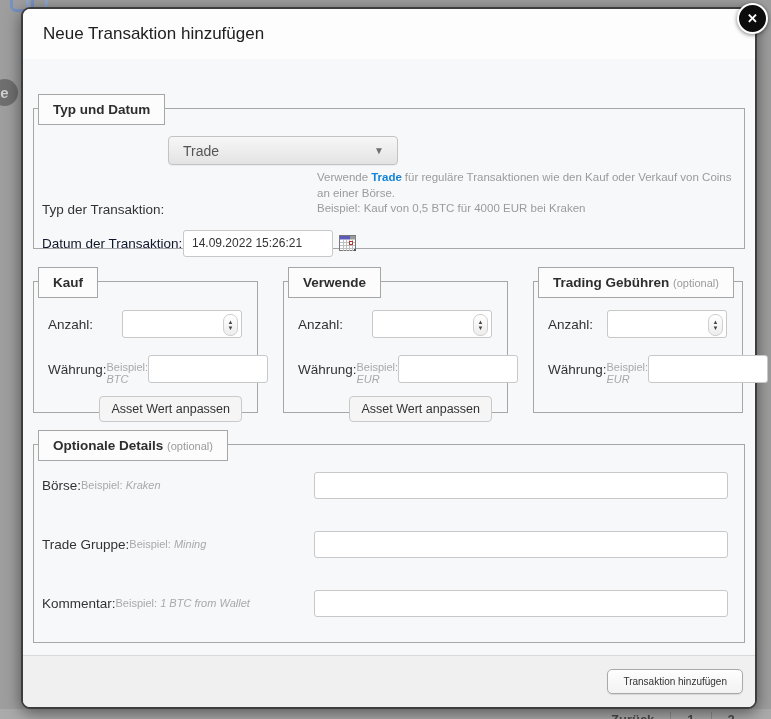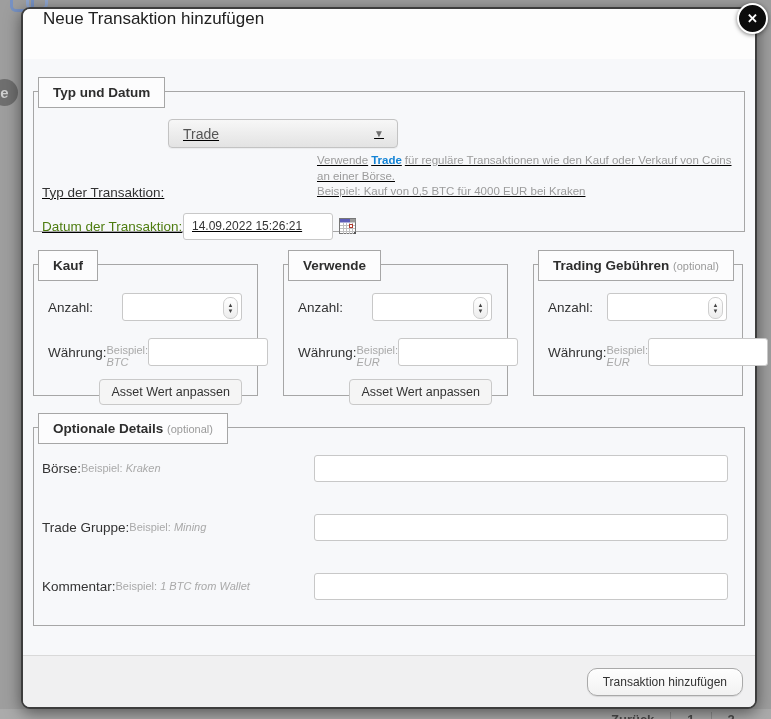--- a/index.html
+++ b/index.html
@@ -26,49 +26,49 @@
   .modal{position:absolute;left:21px;top:7px;width:736px;height:702px;box-sizing:border-box;
     background:#f7f8fa;border:2px solid #3d3d3d;border-radius:9px;
     box-shadow:0 4px 16px rgba(0,0,0,.5);z-index:2;
     display:flex;flex-direction:column;}
   .close-btn{position:absolute;top:-6px;right:-13px;width:27px;height:27px;border-radius:50%;
     background:#0c0c0c;border:2px solid #fff;color:#fff;
     display:flex;align-items:center;justify-content:center;
     font-size:13px;font-weight:bold;cursor:pointer;
     box-shadow:0 1px 4px rgba(0,0,0,.5);z-index:3;}
   .modal-header{height:50px;flex:0 0 auto;background:#fdfdfd;border-radius:7px 7px 0 0;
-    display:flex;align-items:flex-start;padding:0 20px;}
+    display:flex;align-items:center;padding:0 20px;}
   .modal-title{font-size:17px;color:#212121;}
   .modal-body{flex:1 1 auto;padding:0 10px;box-sizing:border-box;}
   .modal-footer{flex:0 0 51px;background:#f0f0f1;border-top:1px solid #d9d9d9;
     border-radius:0 0 7px 7px;display:flex;align-items:center;justify-content:flex-end;
     padding:0 12px;}
-  .submit-btn{padding:6px 15px;font-size:12px;color:#333;
+  .submit-btn{padding:6px 15px;font-size:10px;color:#333;
     background:linear-gradient(#fefefe,#f2f2f2);
-    border:1px solid #a9a9a9;border-radius:10px;cursor:pointer;
+    border:1px solid #a9a9a9;border-radius:5px;cursor:pointer;
     box-shadow:0 1px 1px rgba(0,0,0,.10);font-family:"Liberation Sans",sans-serif;}
   
   .fset{position:relative;border:1px solid #a6a6a6;box-sizing:border-box;}
   .fset-legend{position:absolute;top:-15px;left:4px;background:#fcfcfd;
     border:1px solid #a6a6a6;padding:7px 14px;font-weight:bold;font-size:13.5px;color:#2e2e2e;
     white-space:nowrap;}
   .fset-legend .opt{font-weight:normal;color:#9a9a9a;font-size:11px;}
   
-  .fset-type{margin-top:32px;height:141px;text-decoration:underline;}
+  .fset-type{margin-top:49px;height:141px;}
   .row-type{display:flex;align-items:flex-end;margin:27px 0 0 8px;}
   .row-type .lbl{width:141px;font-size:13.5px;color:#333;padding-top:7px;}
   .dropdown{width:230px;height:29px;box-sizing:border-box;border:1px solid #c3c3c3;border-radius:4px;
     background:linear-gradient(#f7f7f7,#e3e3e3);display:flex;align-items:center;cursor:pointer;
     box-shadow:0 1px 1px rgba(0,0,0,.05);}
   .dropdown .dd-text{padding-left:14px;font-size:14px;color:#555;flex:1;}
   .dropdown .dd-arrow{padding-right:13px;font-size:10px;color:#707070;}
   .type-help{margin:5px 0 0 149px;font-size:11.5px;color:#9b9b9b;line-height:1.35;}
   .type-help .hl{color:#1484d6;font-weight:bold;margin:0 3px;}
   .row-date{display:flex;align-items:center;margin:13px 0 0 8px;}
-  .row-date .lbl{width:141px;font-size:13.5px;color:#4d7c0f;}
+  .row-date .lbl{width:141px;font-size:13.5px;color:#0f172a;}
   .date-input{width:150px;height:27px;box-sizing:border-box;border:1px solid #c8c8c8;border-radius:3px;
     background:#fff;font-size:12px;color:#333;padding:0 8px;font-family:"Liberation Sans",sans-serif;}
   .cal-btn{margin-left:6px;background:none;border:none;padding:0;cursor:pointer;line-height:0;}
   
   .asset-row{display:flex;gap:25px;margin-top:32px;}
   .asset{height:132px;}
   .asset.w1{width:225px;}
   .asset.w3{width:210px;}
   .a-row{display:flex;align-items:flex-start;margin:0 15px 0 14px;}
   .a-row.amount{margin-top:28px;}

